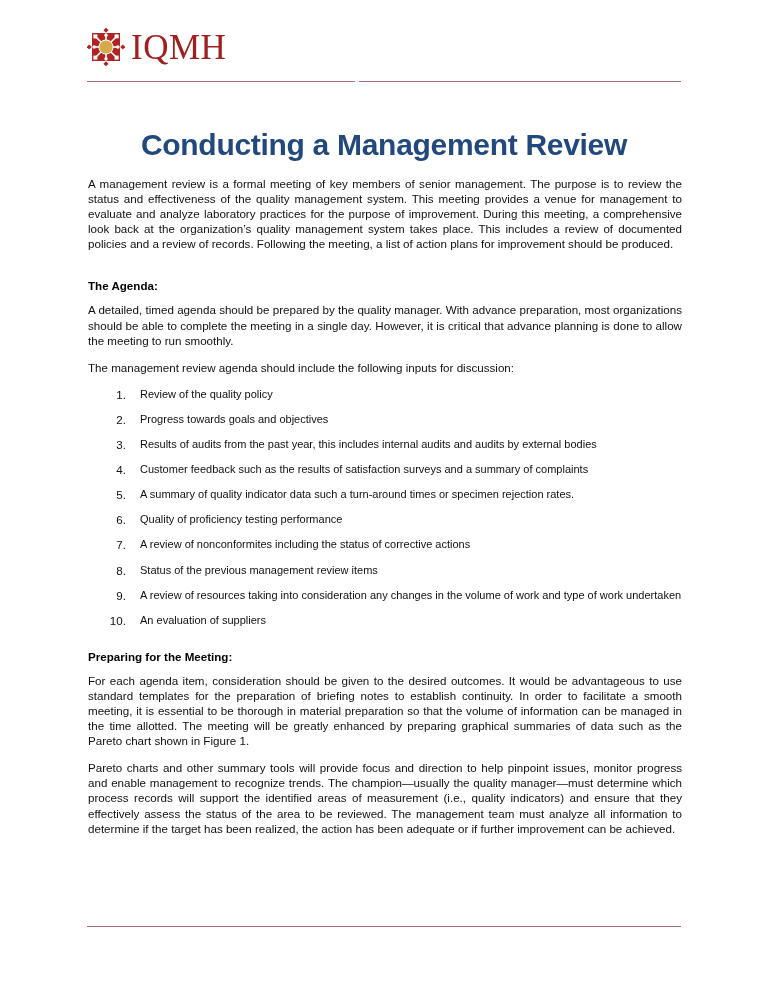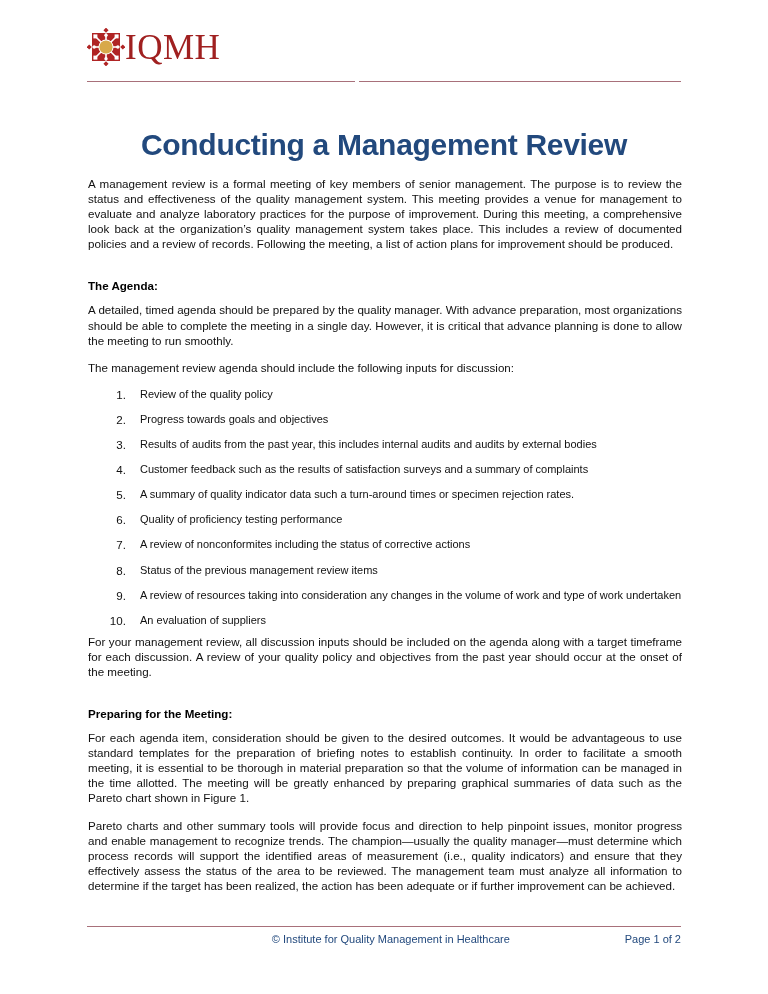--- a/index.html
+++ b/index.html
@@ -31,20 +31,21 @@
     top: 22px;
     width: 594px;
     display: flex;
     align-items: flex-start;
     justify-content: space-between;
   }
 
   .brand {
     display: flex;
     align-items: center;
+    gap: 6px;
     padding-top: 6px;
   }
 
   .brand-mark {
     width: 38px;
     height: 38px;
     position: relative;
     flex: 0 0 auto;
   }
 
@@ -251,29 +252,24 @@
       <li>Results of audits from the past year, this includes internal audits and audits by external bodies</li>
       <li>Customer feedback such as the results of satisfaction surveys and a summary of complaints</li>
       <li>A summary of quality indicator data such a turn-around times or specimen rejection rates.</li>
       <li>Quality of proficiency testing performance</li>
       <li>A review of nonconformites including the status of corrective actions</li>
       <li>Status of the previous management review items</li>
       <li>A review of resources taking into consideration any changes in the volume of work and type of work undertaken</li>
       <li>An evaluation of suppliers</li>
     </ol>
 
-    <p class="body">For your management review, all discussion inputs should be included on the agenda along with a target timeframe for each discussion. A review of your quality policy and objectives from the past year should occur at the onset of the meeting.</p>
 
     <div class="spacer-lg"></div>
 
     <h2 class="section">Preparing for the Meeting:</h2>
     <p class="body">For each agenda item, consideration should be given to the desired outcomes. It would be advantageous to use standard templates for the preparation of briefing notes to establish continuity. In order to facilitate a smooth meeting, it is essential to be thorough in material preparation so that the volume of information can be managed in the time allotted. The meeting will be greatly enhanced by preparing graphical summaries of data such as the Pareto chart shown in Figure 1.</p>
     <p class="body">Pareto charts and other summary tools will provide focus and direction to help pinpoint issues, monitor progress and enable management to recognize trends. The champion—usually the quality manager—must determine which process records will support the identified areas of measurement (i.e., quality indicators) and ensure that they effectively assess the status of the area to be reviewed. The management team must analyze all information to determine if the target has been realized, the action has been adequate or if further improvement can be achieved.</p>
 
   </div>
 
   <div class="footer-rule"></div>
-  <div class="footer">
-    <span class="footer-copy">© Institute for Quality Management in Healthcare</span>
-    <span class="footer-page">Page 1 of 2</span>
-  </div>
 
 </div>
 
 </body></html>

